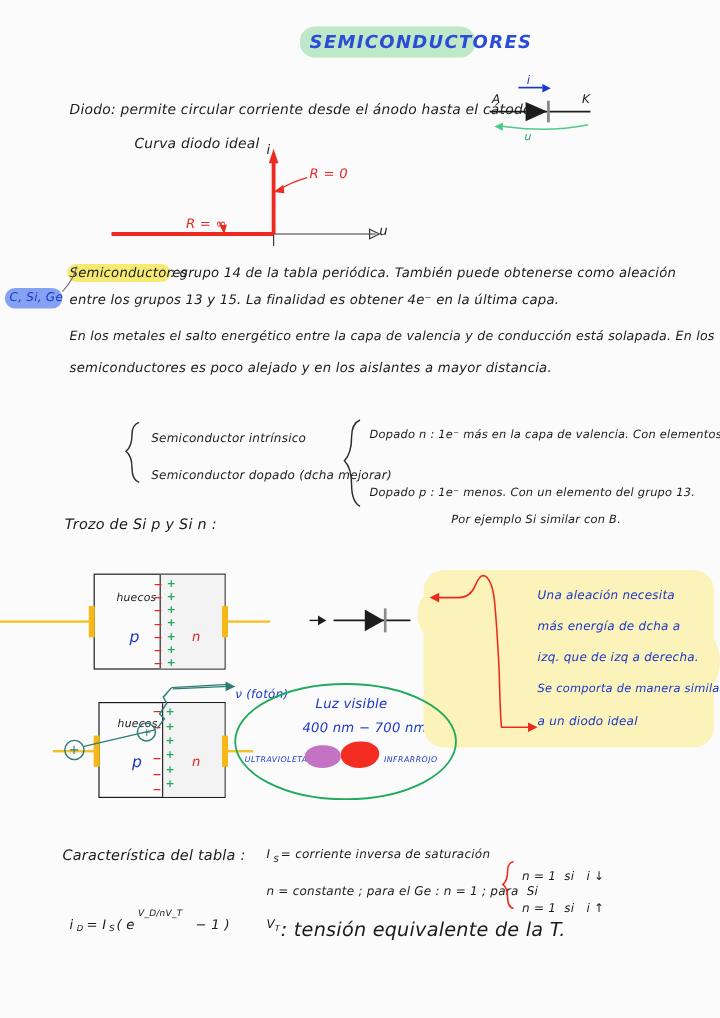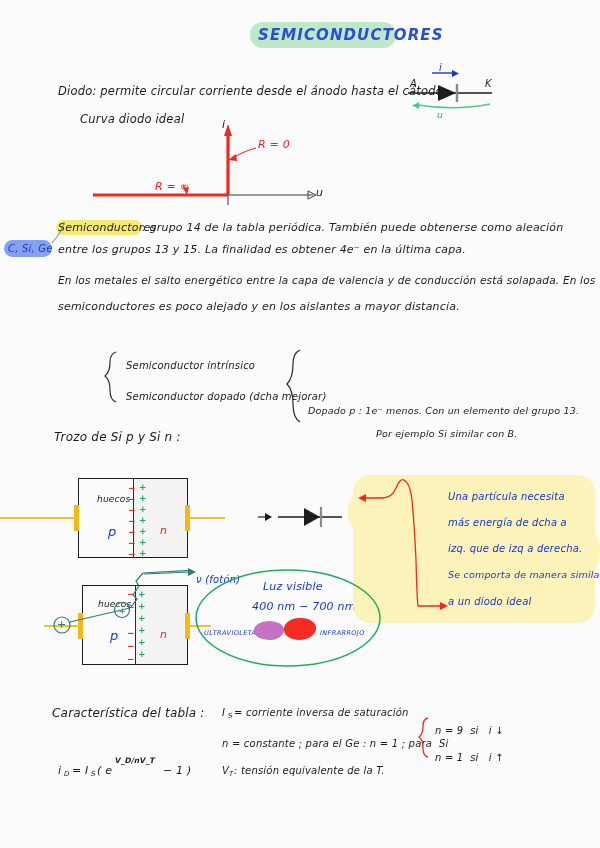--- a/index.html
+++ b/index.html
@@ -135,21 +135,21 @@
 </head>
 <body>
 
 <div class="page">
 
   <div id="title-hl"></div>
   <div class="hw" id="title">SEMICONDUCTORES</div>
 
   <div class="hw slant" style="left:58px; top:84px; font-size:11.5px;">Diodo: permite circular corriente desde el ánodo hasta el cátodo.</div>
 
-  <div class="hw slant" style="left:80px; top:112px; font-size:11.5px;">Curva diodo ideal</div>
+  <div class="hw slant" style="left:112px; top:112px; font-size:11.5px;">Curva diodo ideal</div>
 
   <div class="hw slant ink-black" style="left:410px; top:78px; font-size:10px;">A</div>
   <div class="hw slant ink-black" style="left:485px; top:78px; font-size:10px;">K</div>
   <div class="hw slant ink-blue" style="left:439px; top:62px; font-size:10px;">i</div>
   <div class="hw slant ink-green" style="left:437px; top:110px; font-size:9px;">u</div>
 
   <div class="hw slant ink-black" style="left:222px; top:118px; font-size:11px;">i</div>
   <div class="hw slant ink-black" style="left:316px; top:186px; font-size:11px;">u</div>
   <div class="hw slant ink-red" style="left:258px; top:138px; font-size:11px;">R = 0</div>
   <div class="hw slant ink-red" style="left:155px; top:180px; font-size:11px;">R = ∞</div>
@@ -161,20 +161,21 @@
   <div class="hl-blue" style="left:4px; top:240px; width:48px; height:17px;"></div>
   <div class="hw slant ink-blue" style="left:8px; top:243px; font-size:10px;">C, Si, Ge</div>
 
   <div class="hw slant" style="left:58px; top:243px; font-size:11px;">entre los grupos 13 y 15. La finalidad es obtener 4e⁻ en la última capa.</div>
   <div class="hw slant" style="left:58px; top:274px; font-size:10.5px;">En los metales el salto energético entre la capa de valencia y de conducción está solapada. En los</div>
   <div class="hw slant" style="left:58px; top:300px; font-size:11px;">semiconductores es poco alejado y en los aislantes a mayor distancia.</div>
 
   <div class="hw slant" style="left:126px; top:360px; font-size:10px;">Semiconductor intrínsico</div>
   <div class="hw slant" style="left:126px; top:391px; font-size:10px;">Semiconductor dopado (dcha mejorar)</div>
 
+  <div class="hw slant" style="left:308px; top:357px; font-size:9.5px;">Dopado n : 1e⁻ más en la capa de valencia. Con elementos</div>
   <div class="hw slant" style="left:308px; top:405px; font-size:9.5px;">Dopado p : 1e⁻ menos. Con un elemento del grupo 13.</div>
   <div class="hw slant" style="left:376px; top:428px; font-size:9.5px;">Por ejemplo Si similar con B.</div>
 
   <div class="hw slant" style="left:54px; top:430px; font-size:12px;">Trozo de Si p y Si n :</div>
 
   <div class="pnbox" style="left:78px; top:478px; width:110px; height:80px;">
     <div class="nside"></div>
   </div>
   <div class="term" style="left:74px; top:505px;"></div>
   <div class="term" style="left:185px; top:505px;"></div>
@@ -230,47 +231,47 @@
   <div class="hw slant ink-blue" style="left:196px; top:574px; font-size:10px;">ν (fotón)</div>
 
   <div class="hw slant ink-blue" style="left:263px; top:580px; font-size:11px;">Luz visible</div>
   <div class="hw slant ink-blue" style="left:252px; top:600px; font-size:11px;">400 nm − 700 nm</div>
   <div class="hw slant ink-blue" style="left:204px; top:629px; font-size:6.5px; letter-spacing:.4px;">ULTRAVIOLETA</div>
   <div class="hw slant ink-blue" style="left:320px; top:629px; font-size:6.5px; letter-spacing:.4px;">INFRARROJO</div>
   <div class="blob-uv" style="left:254px; top:621px; width:30px; height:19px;"></div>
   <div class="blob-ir" style="left:284px; top:618px; width:32px; height:22px;"></div>
 
   <div id="sticky"></div>
-  <div class="hw slant ink-blue" style="left:448px; top:491px; font-size:10px;">Una partícula necesita</div>
+  <div class="hw slant ink-blue" style="left:448px; top:491px; font-size:10px;">Una aleación necesita</div>
   <div class="hw slant ink-blue" style="left:448px; top:517px; font-size:10px;text-align:right;">más energía de dcha a</div>
   <div class="hw slant ink-blue" style="left:448px; top:543px; font-size:10px;">izq. que de izq a derecha.</div>
   <div class="hw slant ink-blue" style="left:448px; top:569px; font-size:9.5px;">Se comporta de manera similar</div>
   <div class="hw slant ink-blue" style="left:448px; top:596px; font-size:10px;">a un diodo ideal</div>
 
   <div class="hw slant" style="left:52px; top:706px; font-size:12px;">Característica del tabla :</div>
 
   <div class="hw slant" style="left:222px; top:707px; font-size:10px;">I</div>
   <div class="hw slant" style="left:228px; top:712px; font-size:7px;">S</div>
   <div class="hw slant" style="left:234px; top:707px; font-size:10px;">= corriente inversa de saturación</div>
 
   <div class="hw slant" style="left:222px; top:738px; font-size:10px;">n = constante ; para el Ge : n = 1 ; para  Si</div>
 
   <div class="hw slant" style="left:222px; top:765px; font-size:10px;">V</div>
   <div class="hw slant" style="left:229px; top:770px; font-size:7px;">T</div>
-  <div class="hw slant" style="left:234px; top:765px; font-size:10px;">: tensión equivalente de la T.</div>
+  <div class="hw slant" style="left:234px; top:765px; font-size:16px;">: tensión equivalente de la T.</div>
 
   <div class="hw slant" style="left:58px; top:764px; font-size:11px;">i</div>
   <div class="hw slant" style="left:64px; top:770px; font-size:7px;">D</div>
   <div class="hw slant" style="left:72px; top:764px; font-size:11px;">= I</div>
   <div class="hw slant" style="left:91px; top:770px; font-size:7px;">S</div>
   <div class="hw slant" style="left:97px; top:764px; font-size:11px;">( e</div>
-  <div class="hw slant" style="left:115px; top:756px; font-size:7.5px;font-weight:bold;">V_D/nV_T</div>
+  <div class="hw slant" style="left:115px; top:756px; font-size:7.5px;">V_D/nV_T</div>
   <div class="hw slant" style="left:163px; top:764px; font-size:11px;">− 1 )</div>
 
-  <div class="hw slant" style="left:435px; top:725px; font-size:10px;">n = 9  si   i ↓</div>
+  <div class="hw slant" style="left:435px; top:725px; font-size:10px;">n = 1  si   i ↓</div>
   <div class="hw slant" style="left:435px; top:752px; font-size:10px;">n = 1  si   i ↑</div>
 
   <svg class="overlay" viewBox="0 0 600 848">
 
     <g>
       <line x1="408" y1="93" x2="492" y2="93" stroke="#1d1d1d" stroke-width="1.6"></line>
       <polygon points="438,85 456,93 438,101" fill="#1d1d1d"></polygon>
       <line x1="457" y1="84" x2="457" y2="102" stroke="#8a8a8a" stroke-width="2.4"></line>
 
       <path d="M432 73 L452 73" stroke="#1b37c8" stroke-width="1.4" fill="none"></path>

